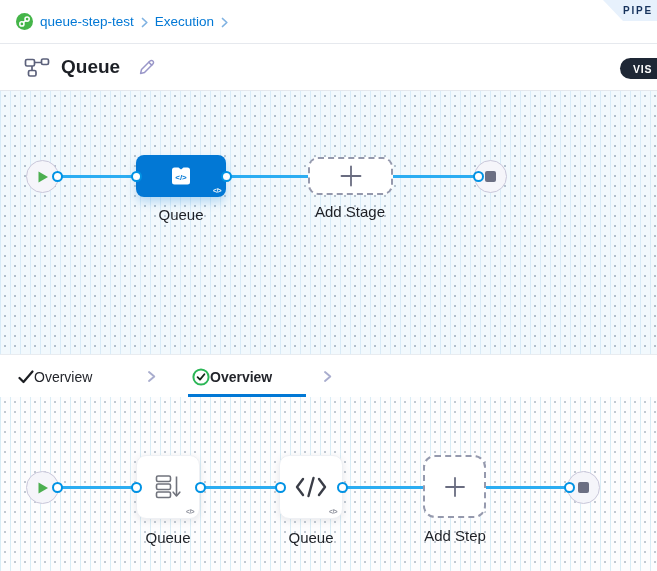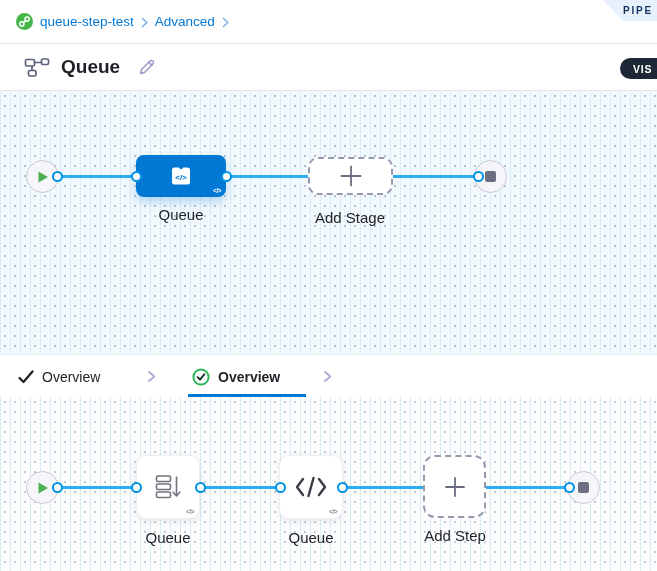--- a/index.html
+++ b/index.html
@@ -43,21 +43,21 @@
   .add-box{position:absolute;box-sizing:border-box;border:2px dashed #9599ad;background:#fff;display:flex;align-items:center;justify-content:center;z-index:2;cursor:pointer;}
   .add-stage-box{left:308px;top:66px;width:85px;height:38px;border-radius:10px;}
   .add-step-box{left:423px;top:58px;width:63px;height:63px;border-radius:12px;}
 
   .step-card{position:absolute;top:58px;width:64px;height:64px;background:#fff;border:1px solid #eef0f4;border-radius:10px;box-sizing:border-box;display:flex;align-items:center;justify-content:center;z-index:2;box-shadow:0 2px 7px rgba(96,97,112,0.14);cursor:pointer;}
 
   .node-label{position:absolute;text-align:center;font-size:15px;line-height:16px;color:#1e2026;z-index:2;}
 
   
   .tabbar{position:absolute;top:354px;left:0;width:657px;height:43px;background:#fff;border-top:1px solid #e9ecf0;box-sizing:border-box;}
-  .tab{position:absolute;top:0;height:43px;display:flex;align-items:center;gap:8px;cursor:pointer;}
+  .tab{position:absolute;top:0;height:43px;display:flex;align-items:center;cursor:pointer;}
   .tab-label{font-size:14px;color:#23252b;}
   .tab-label.bold{font-weight:bold;}
   .tab-sep{position:absolute;top:0;height:43px;display:flex;align-items:center;}
   .tab-underline{position:absolute;left:188px;bottom:0;width:118px;height:3px;background:#0278d5;}
 </style>
 </head>
 <body>
 
 <div id="app">
 
@@ -72,21 +72,21 @@
         </g>
       </svg>
     </span>
     <div class="crumbs">
       <span class="crumb">queue-step-test</span>
       <span class="crumb-sep">
         <svg width="9" height="11" viewBox="0 0 9 11" fill="none" stroke="#7fb2e2" stroke-width="1.7" stroke-linecap="round" stroke-linejoin="round">
             <polyline points="2.5,1.5 6.8,5.5 2.5,9.5"></polyline>
           </svg>
       </span>
-      <span class="crumb">Advanced</span>
+      <span class="crumb">Execution</span>
       <span class="crumb-sep">
         <svg width="9" height="11" viewBox="0 0 9 11" fill="none" stroke="#7fb2e2" stroke-width="1.7" stroke-linecap="round" stroke-linejoin="round">
             <polyline points="2.5,1.5 6.8,5.5 2.5,9.5"></polyline>
           </svg>
       </span>
     </div>
   </div>
 
   <div class="ribbon">
     <span>PIPE</span>
@@ -137,21 +137,21 @@
       <span class="code-badge">&lt;/&gt;</span>
     </div>
     <div class="node-label" style="left:136px;top:116px;width:90px;">Queue</div>
 
     <div class="add-box add-stage-box">
       <svg width="24" height="24" viewBox="0 0 24 24" fill="none" stroke="#696c80" stroke-width="1.8" stroke-linecap="round">
           <line x1="12" y1="2.5" x2="12" y2="21.5"></line>
           <line x1="2.5" y1="12" x2="21.5" y2="12"></line>
         </svg>
     </div>
-    <div class="node-label" style="left:300px;top:119px;width:100px;">Add Stage</div>
+    <div class="node-label" style="left:300px;top:113px;width:100px;">Add Stage</div>
 
     <div class="endnode" style="left:474px;top:69px;">
       <span class="stop-square"></span>
     </div>
   </div>
 
   <div class="tabbar">
     <div class="tab" style="left:18px;">
       <svg width="16" height="14" viewBox="0 0 16 14" fill="none" stroke="#1c1e22" stroke-width="2.2" stroke-linecap="round" stroke-linejoin="round">
           <polyline points="1.5,8 5.5,12 14.5,1.5"></polyline>

